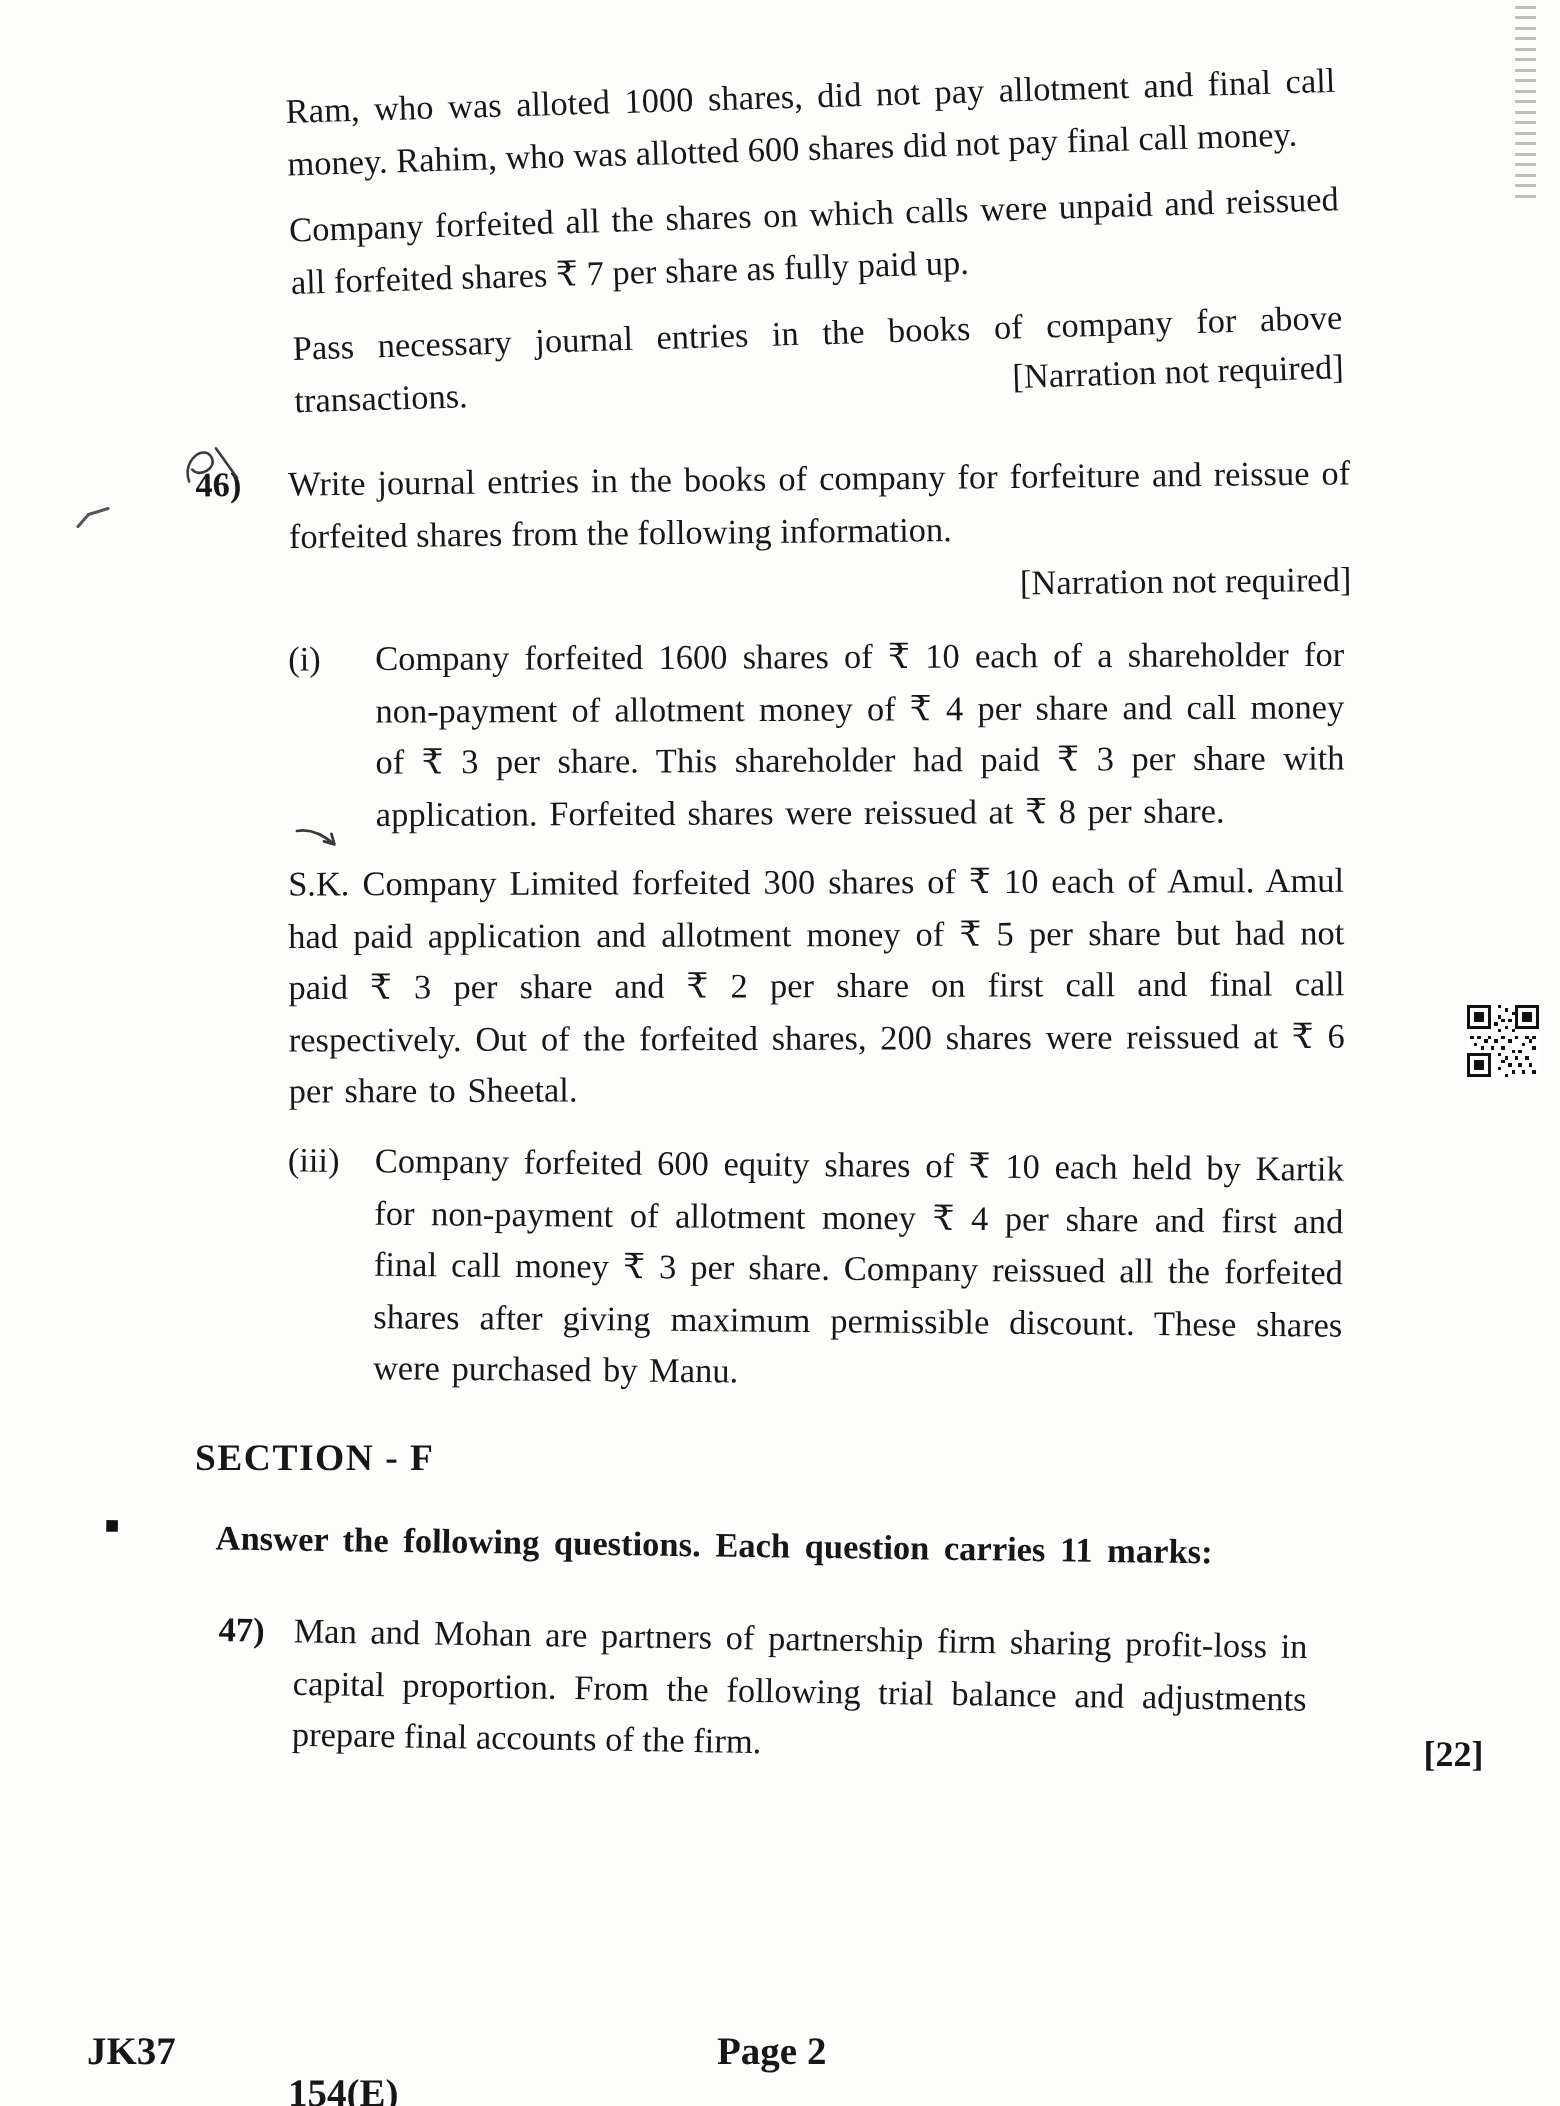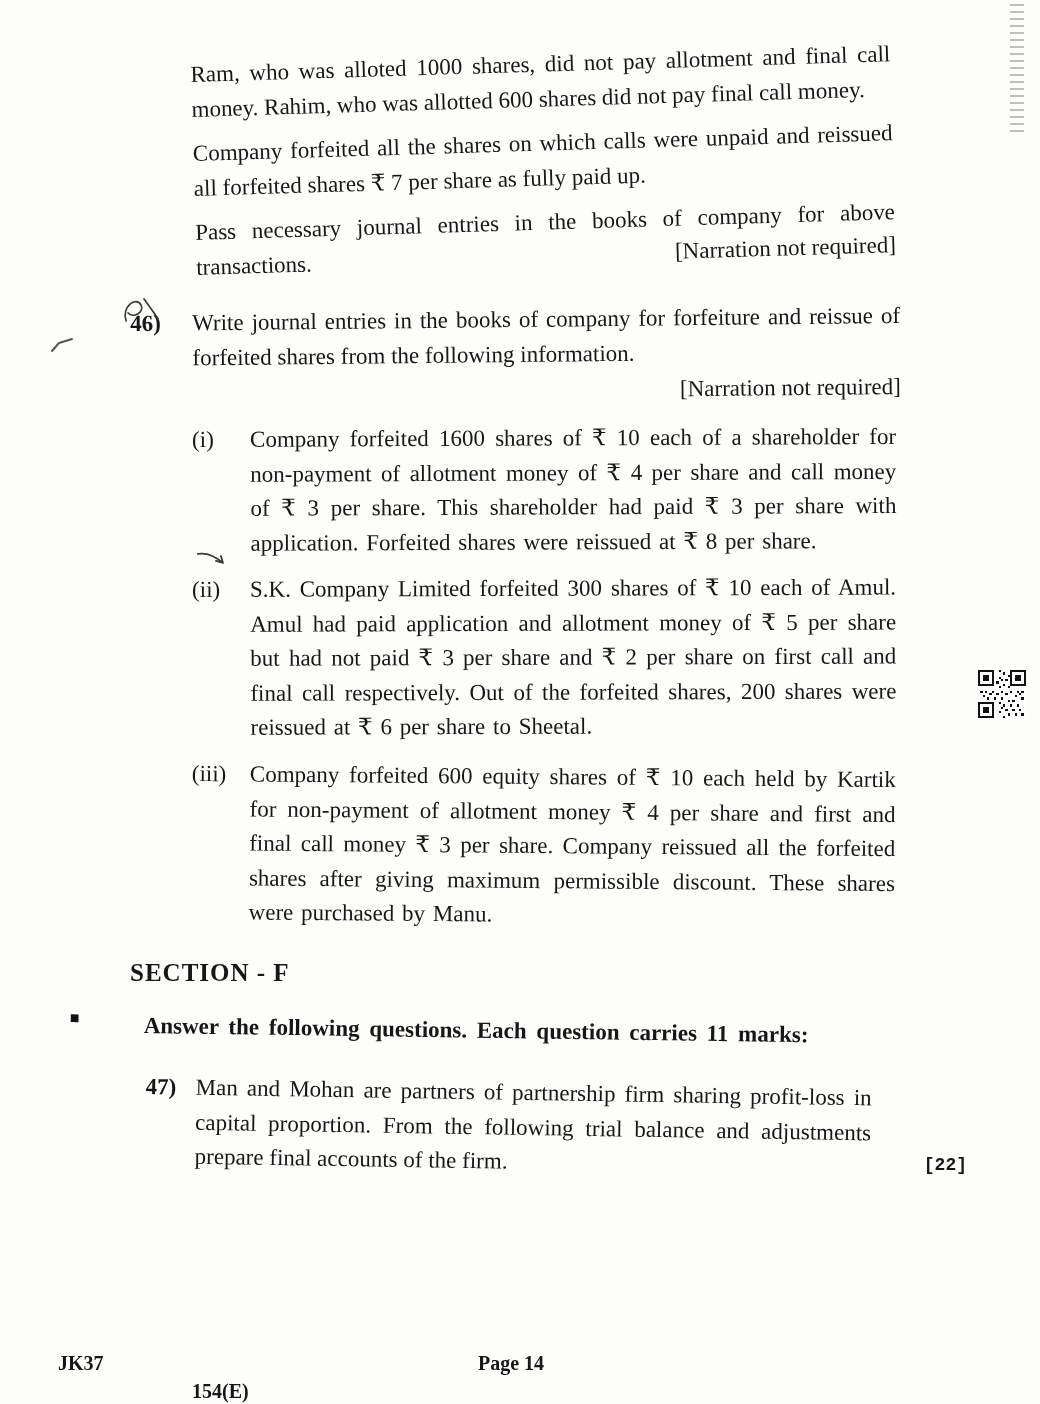--- a/index.html
+++ b/index.html
@@ -66,24 +66,24 @@
   .instruction{
     font-weight:bold;word-spacing:4px;width:680px;
   }
   .q47{
     display:flex;margin-top:26px;margin-left:16px;
     transform:rotate(0.9deg);transform-origin:left top;
   }
   .q47 .q-num{width:50px;flex:0 0 50px;}
   .q47 .q-text{max-width:676px;text-align:justify;}
   .marks{
-    position:absolute;right:73px;top:1152px;
-    font-size:18px;font-weight:bold;font-family:Liberation Mono, monospace;
+    position:absolute;right:51px;top:1152px;
+    font-size:24px;font-weight:bold;
   }
-  .footer{position:absolute;left:0;top:1348px;width:100%;height:44px;font-weight:bold;font-size:20px;}
+  .footer{position:absolute;left:0;top:1348px;width:100%;height:44px;font-weight:bold;font-size:26px;}
   .footer .f-code{position:absolute;left:58px;}
   .footer .f-set{position:absolute;left:192px;margin-top:28px;}
   .footer .f-page{position:absolute;left:478px;}
   .qr{position:absolute;right:14px;top:670px;width:48px;height:48px;}
   .edge-artifact{
     position:absolute;right:16px;top:4px;width:14px;height:128px;
     background:repeating-linear-gradient(180deg, rgba(90,90,90,.55) 0 2px, transparent 2px 7px);
     opacity:.7;
   }
   .pen-tick{position:absolute;left:50px;top:336px;}
@@ -128,21 +128,20 @@
 
       <div class="items">
         <div class="item tilt-i1">
           <span class="item-label">(i)</span>
           <p class="item-text">Company forfeited 1600 shares of ₹ 10 each of a shareholder for non-payment of allotment money of ₹ 4 per share and call money of ₹ 3 per share. This shareholder had paid ₹ 3 per share with application. Forfeited shares were reissued at ₹ 8 per share.</p>
         </div>
         <div class="item tilt-i2">
           <svg class="pen-arrow" width="32" height="22" viewBox="0 0 32 22">
             <path d="M2,5 C12,3 20,8 27,14 M27,14 l-7,-2 M27,14 l-2,-7" stroke="#3a3a3a" stroke-width="1.8" fill="none" stroke-linecap="round"></path>
           </svg>
-          <span class="item-label">(ii)</span>
           <p class="item-text">S.K. Company Limited forfeited 300 shares of ₹ 10 each of Amul. Amul had paid application and allotment money of ₹ 5 per share but had not paid ₹ 3 per share and ₹ 2 per share on first call and final call respectively. Out of the forfeited shares, 200 shares were reissued at ₹ 6 per share to Sheetal.</p>
         </div>
         <div class="item tilt-i3">
           <span class="item-label">(iii)</span>
           <p class="item-text">Company forfeited 600 equity shares of ₹ 10 each held by Kartik for non-payment of allotment money ₹ 4 per share and first and final call money ₹ 3 per share. Company reissued all the forfeited shares after giving maximum permissible discount. These shares were purchased by Manu.</p>
         </div>
       </div>
     </div>
 
     <div class="section-f">
@@ -174,16 +173,16 @@
       <rect x="0" y="14" width="7" height="7"></rect>
         <rect x="1" y="15" width="5" height="5" fill="#fff"></rect>
         <rect x="2" y="16" width="3" height="3"></rect>
       <path d="M9 0h1v1h-1z M11 1h1v1h-1z M13 2h1v1h-1z M9 3h1v1h-1z M10 4h1v1h-1z M12 4h1v1h-1z M8 5h1v1h-1z M11 6h1v1h-1z M9 7h1v1h-1z M13 7h1v1h-1z M1 9h1v1h-1z M3 9h1v1h-1z M6 9h1v1h-1z M10 9h1v1h-1z M14 9h1v1h-1z M17 9h1v1h-1z M19 9h1v1h-1z M5 10h1v1h-1z M8 10h1v1h-1z M12 10h1v1h-1z M18 10h1v1h-1z M2 11h1v1h-1z M16 11h1v1h-1z M4 12h1v1h-1z M7 12h1v1h-1z M10 12h1v1h-1z M19 12h1v1h-1z M13 13h1v1h-1z M15 13h1v1h-1z M9 14h1v1h-1z M11 15h1v1h-1z M14 15h1v1h-1z M17 15h1v1h-1z M10 16h1v1h-1z M12 17h1v1h-1z M15 17h1v1h-1z M18 17h1v1h-1z M9 18h1v1h-1z M13 19h1v1h-1z M16 19h1v1h-1z M19 19h1v1h-1z M11 20h1v1h-1z"></path>
     </g>
   </svg>
 
   <div class="footer">
     <span class="f-code">JK37</span>
     <span class="f-set">154(E)</span>
-    <span class="f-page">Page 14</span>
+    <span class="f-page">Page 2</span>
   </div>
 
 </div>
 
 </body></html>

